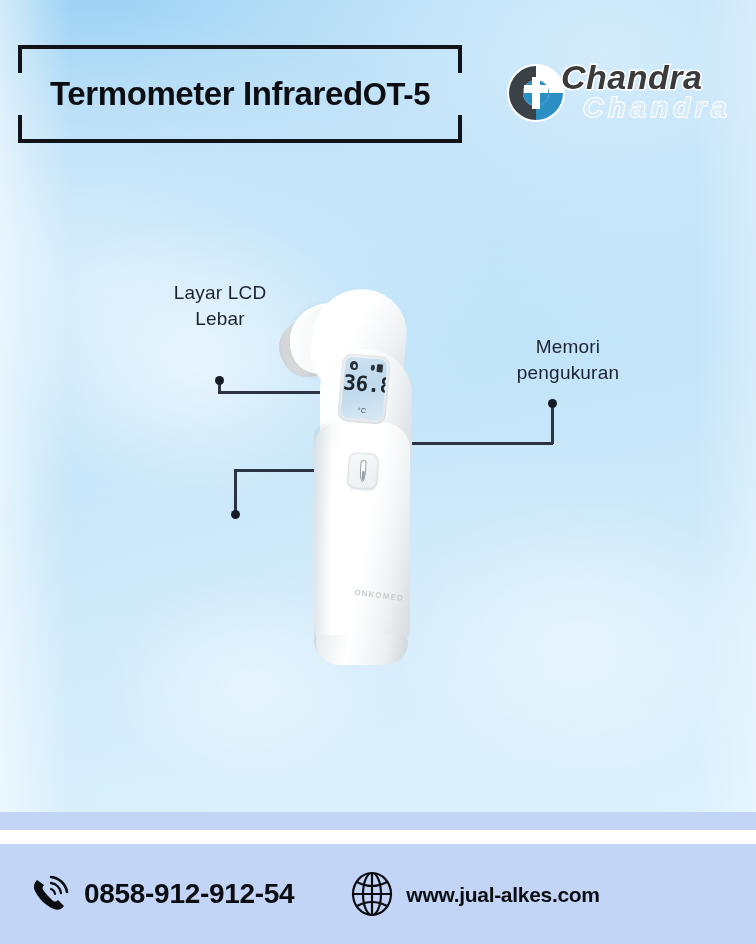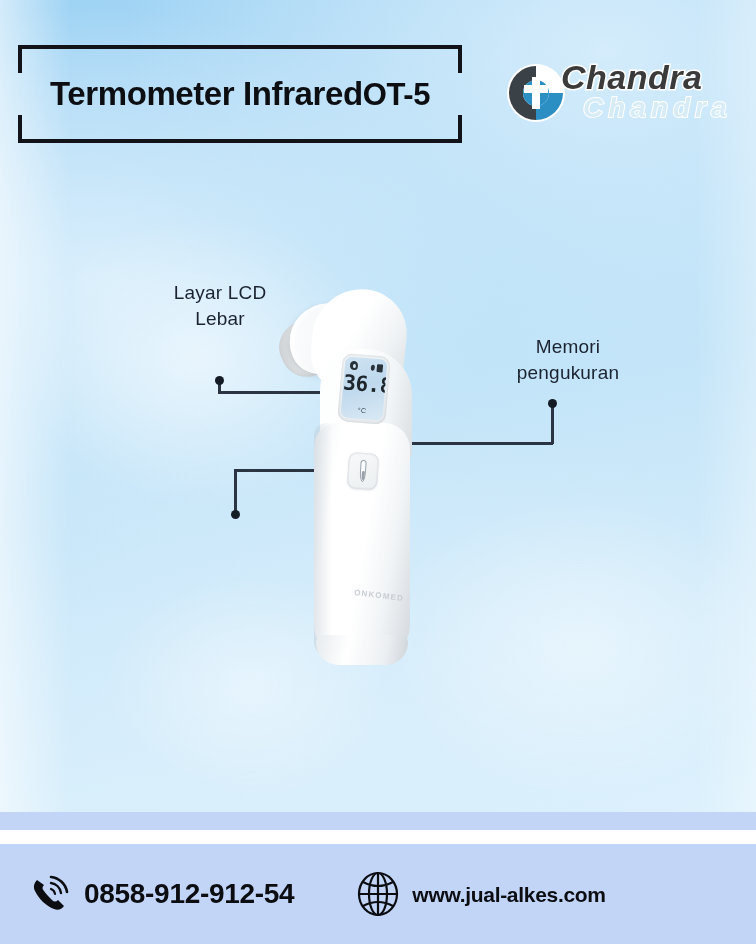--- a/index.html
+++ b/index.html
@@ -270,21 +270,21 @@
   .footer-white{
     position:absolute; left:0; top:830px; width:756px; height:14px;
     background:#ffffff;
   }
   .footer{
     position:absolute; left:0; top:844px; width:756px; height:100px;
     background:#c3d5f7;
   }
   .footer-inner{
     position:absolute; left:0; top:0; width:756px; height:100px;
-    display:flex; align-items:center;gap:6px;
+    display:flex; align-items:center;
   }
   .fgroup{ display:flex; align-items:center; }
   .fgroup-phone{ margin-left:26px; }
   .fgroup-web{ margin-left:56px; }
 
   .phone-icon{ width:46px; height:46px; position:relative; }
   .globe-icon{ width:44px; height:46px; }
 
   .phone-text{
     margin-left:12px;

